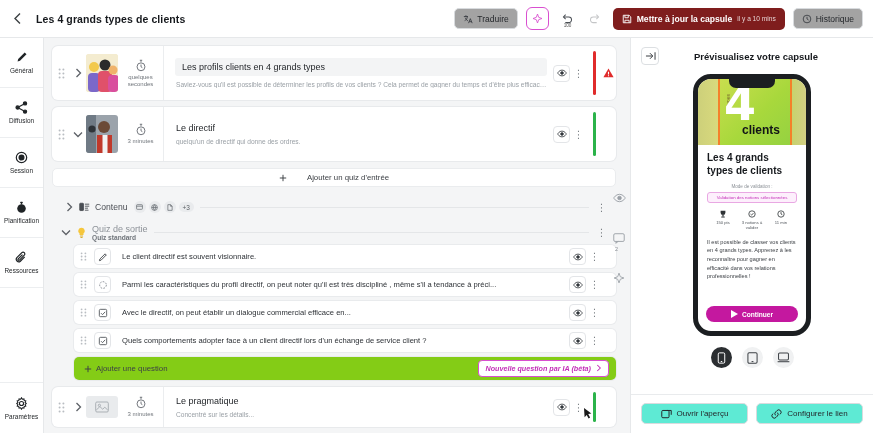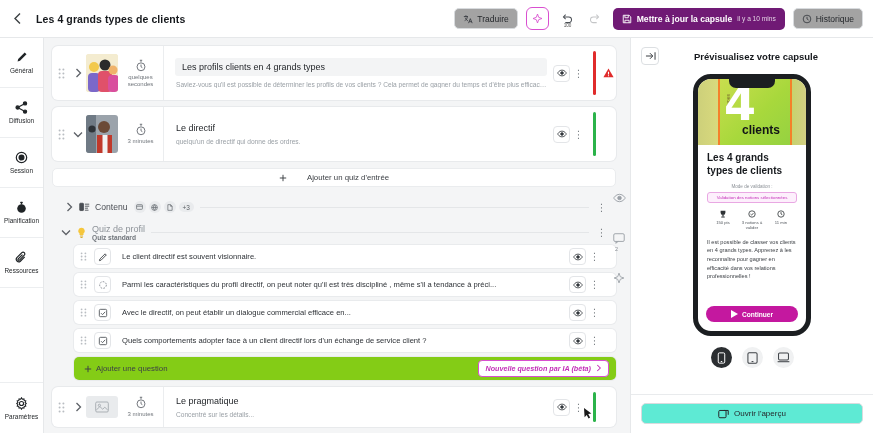--- a/index.html
+++ b/index.html
@@ -49,21 +49,21 @@
   }
   .tb-icon-btn {
     width: 20px; height: 20px; display: flex; align-items: center; justify-content: center;
     background: none; border: none; cursor: pointer; color: #4a4f55; position: relative;
   }
   .tb-icon-btn.dim { opacity: .32; }
   .undo-num { position: absolute; bottom: 1px; left: 50%; transform: translateX(-40%); font-size: 4.6px; color: #555; }
   .tb-primary {
     display: flex; align-items: center; gap: 5px;
     height: 22px; padding: 0 9px; border-radius: 5px;
-    background: #701a75; color: #fff; border: none; cursor: pointer;
+    background: #7f1d1d; color: #fff; border: none; cursor: pointer;
     font-size: 8.6px; font-weight: bold; white-space: nowrap;
   }
   .tb-primary .ts { font-weight: normal; font-size: 6.6px; opacity: .8; }
 
   
   .body { flex: 1 1 auto; display: flex; min-height: 0; }
 
   
   .rail {
     width: 44px; flex: 0 0 44px;
@@ -527,21 +527,21 @@
               <path d="M1 1.5l4 4 4-4"></path>
             </svg>
           <span class="bulb">
             <svg width="9" height="12" viewBox="0 0 10 13" fill="#f5c63c">
                 <path d="M5 .6a3.6 3.6 0 00-2.2 6.5v1.7h4.4V7.1A3.6 3.6 0 005 .6z"></path>
                 <rect x="3.2" y="9.4" width="3.6" height="1.1" rx=".5" fill="#d9ae2e"></rect>
                 <rect x="3.6" y="11" width="2.8" height="1.1" rx=".5" fill="#d9ae2e"></rect>
               </svg>
           </span>
           <span>
-            <div class="quiz-title">Quiz de profil</div>
+            <div class="quiz-title">Quiz de sortie</div>
             <div class="quiz-sub">Quiz standard</div>
           </span>
           <span class="rule"></span>
           <span class="kebab">⋮</span>
         </div>
 
         <div class="qcard">
           <div class="grip">
             <svg width="7" height="9" viewBox="0 0 7 9" fill="currentColor">
                 <circle cx="1.6" cy="1.3" r=".9"></circle>
@@ -828,17 +828,24 @@
       </div>
 
       <div class="pv-footer">
         <button class="pv-fbtn">
           <svg width="11" height="10" viewBox="0 0 12 11" fill="none" stroke="#25282c" stroke-width="1.1">
               <rect x=".8" y="1.6" width="8" height="8" rx="1.2"></rect>
               <path d="M6.4 1.6h4.8v4.8"></path>
             </svg>
           <span>Ouvrir l'aperçu</span>
         </button>
+        <button class="pv-fbtn">
+          <svg width="11" height="10" viewBox="0 0 12 11" fill="none" stroke="#25282c" stroke-width="1.1">
+              <path d="M7 4a2.6 2.6 0 010 3.7L5.4 9.3a2.6 2.6 0 11-3.7-3.7l.8-.8"></path>
+              <path d="M5 7a2.6 2.6 0 010-3.7l1.6-1.6a2.6 2.6 0 113.7 3.7l-.8.8"></path>
+            </svg>
+          <span>Configurer le lien</span>
+        </button>
       </div>
     </div>
 
   </div>
 </div>
 
 </body></html>

